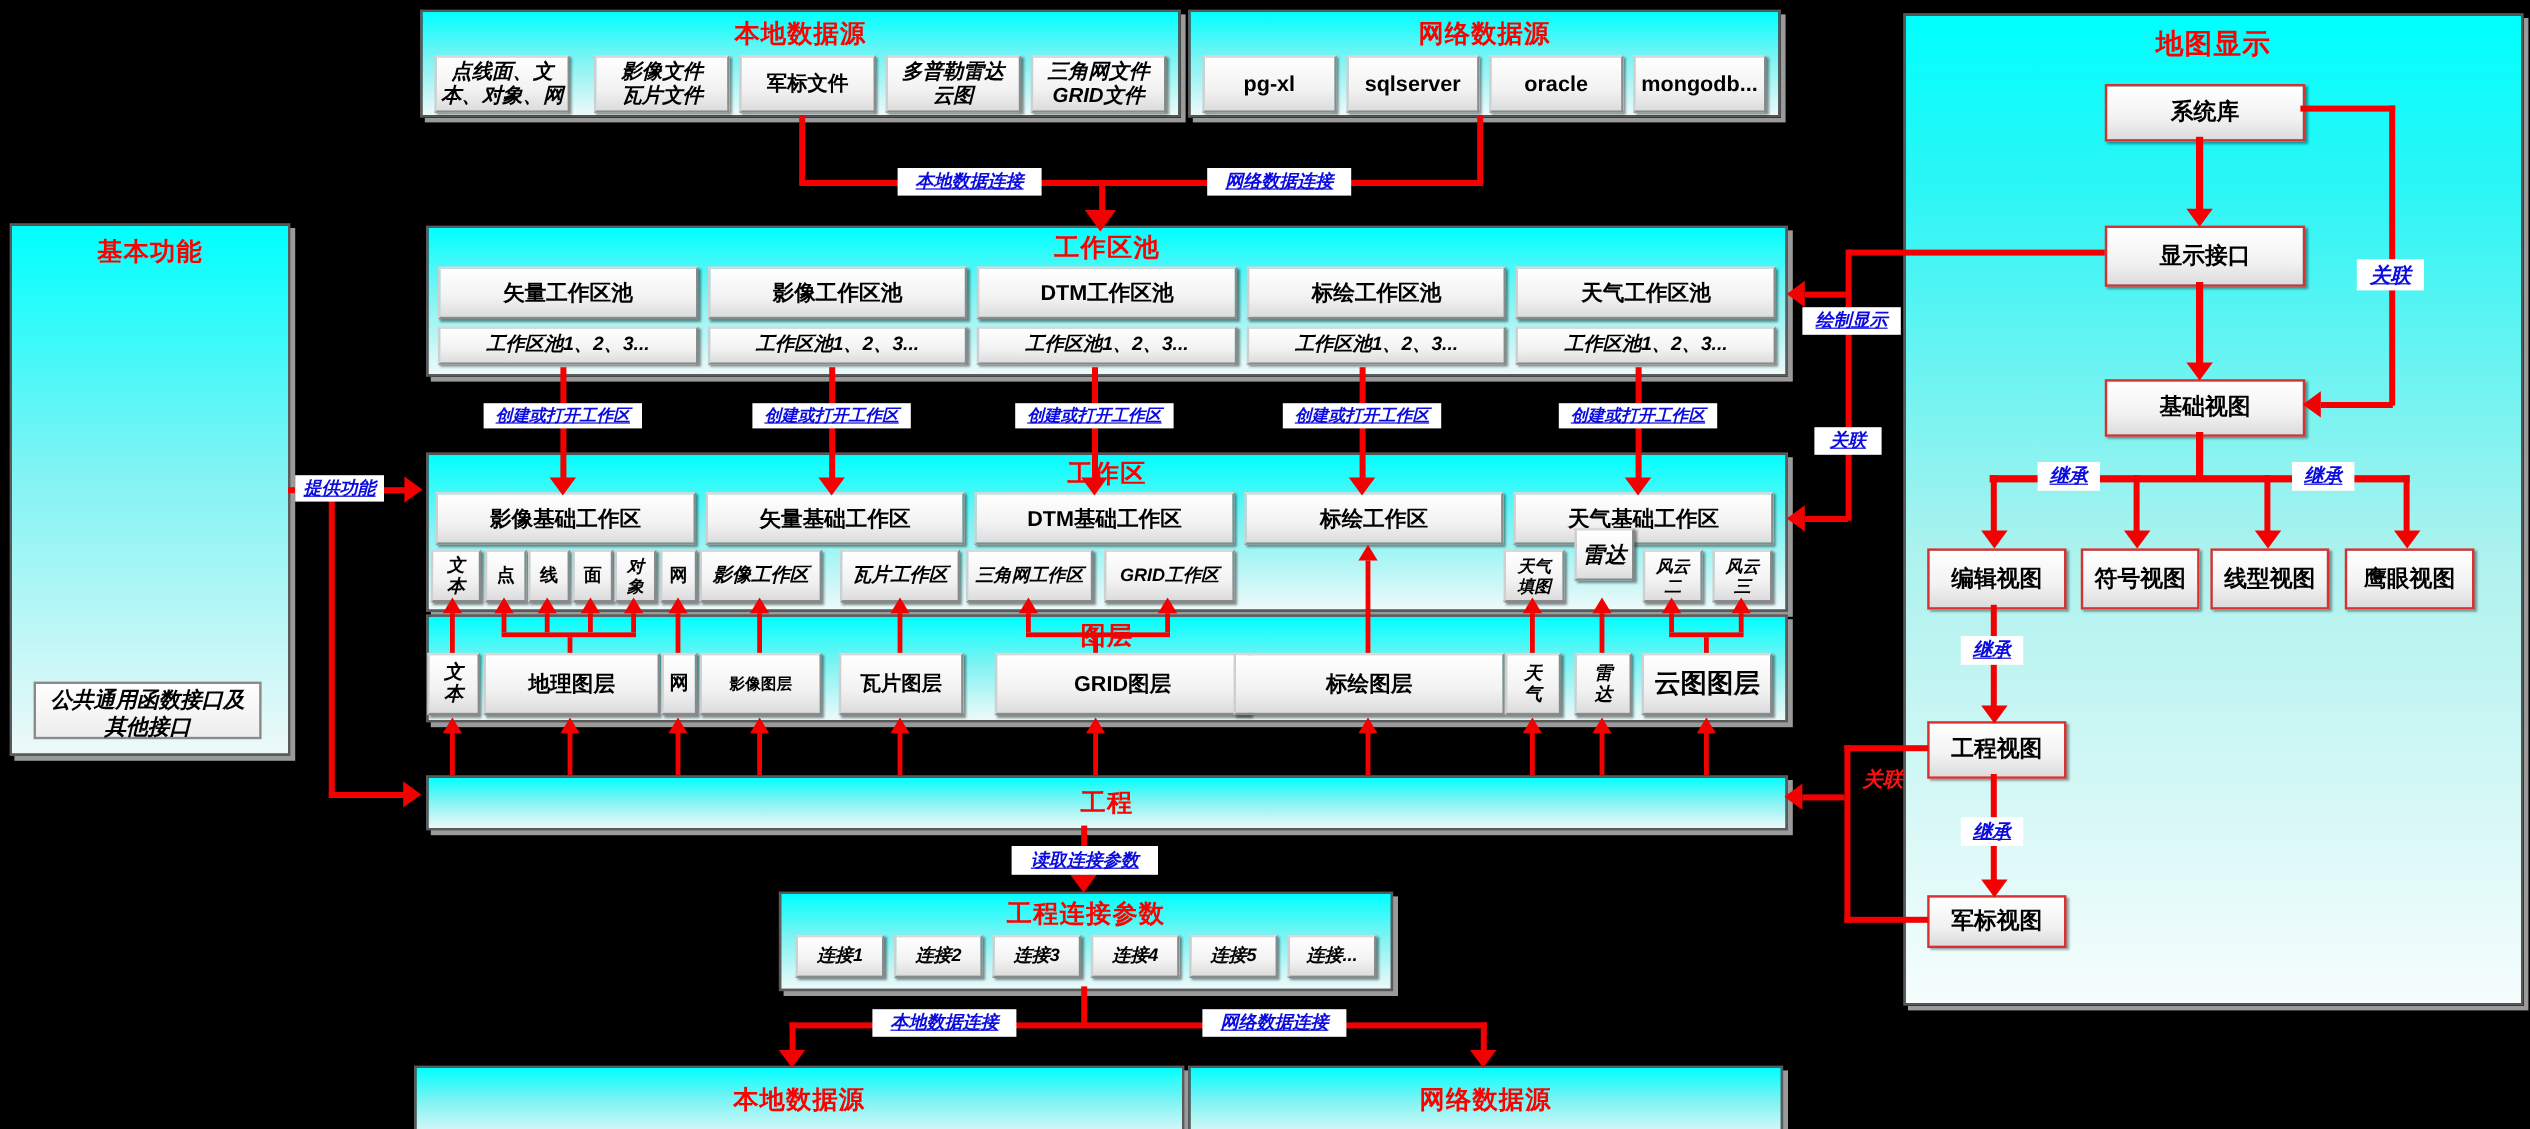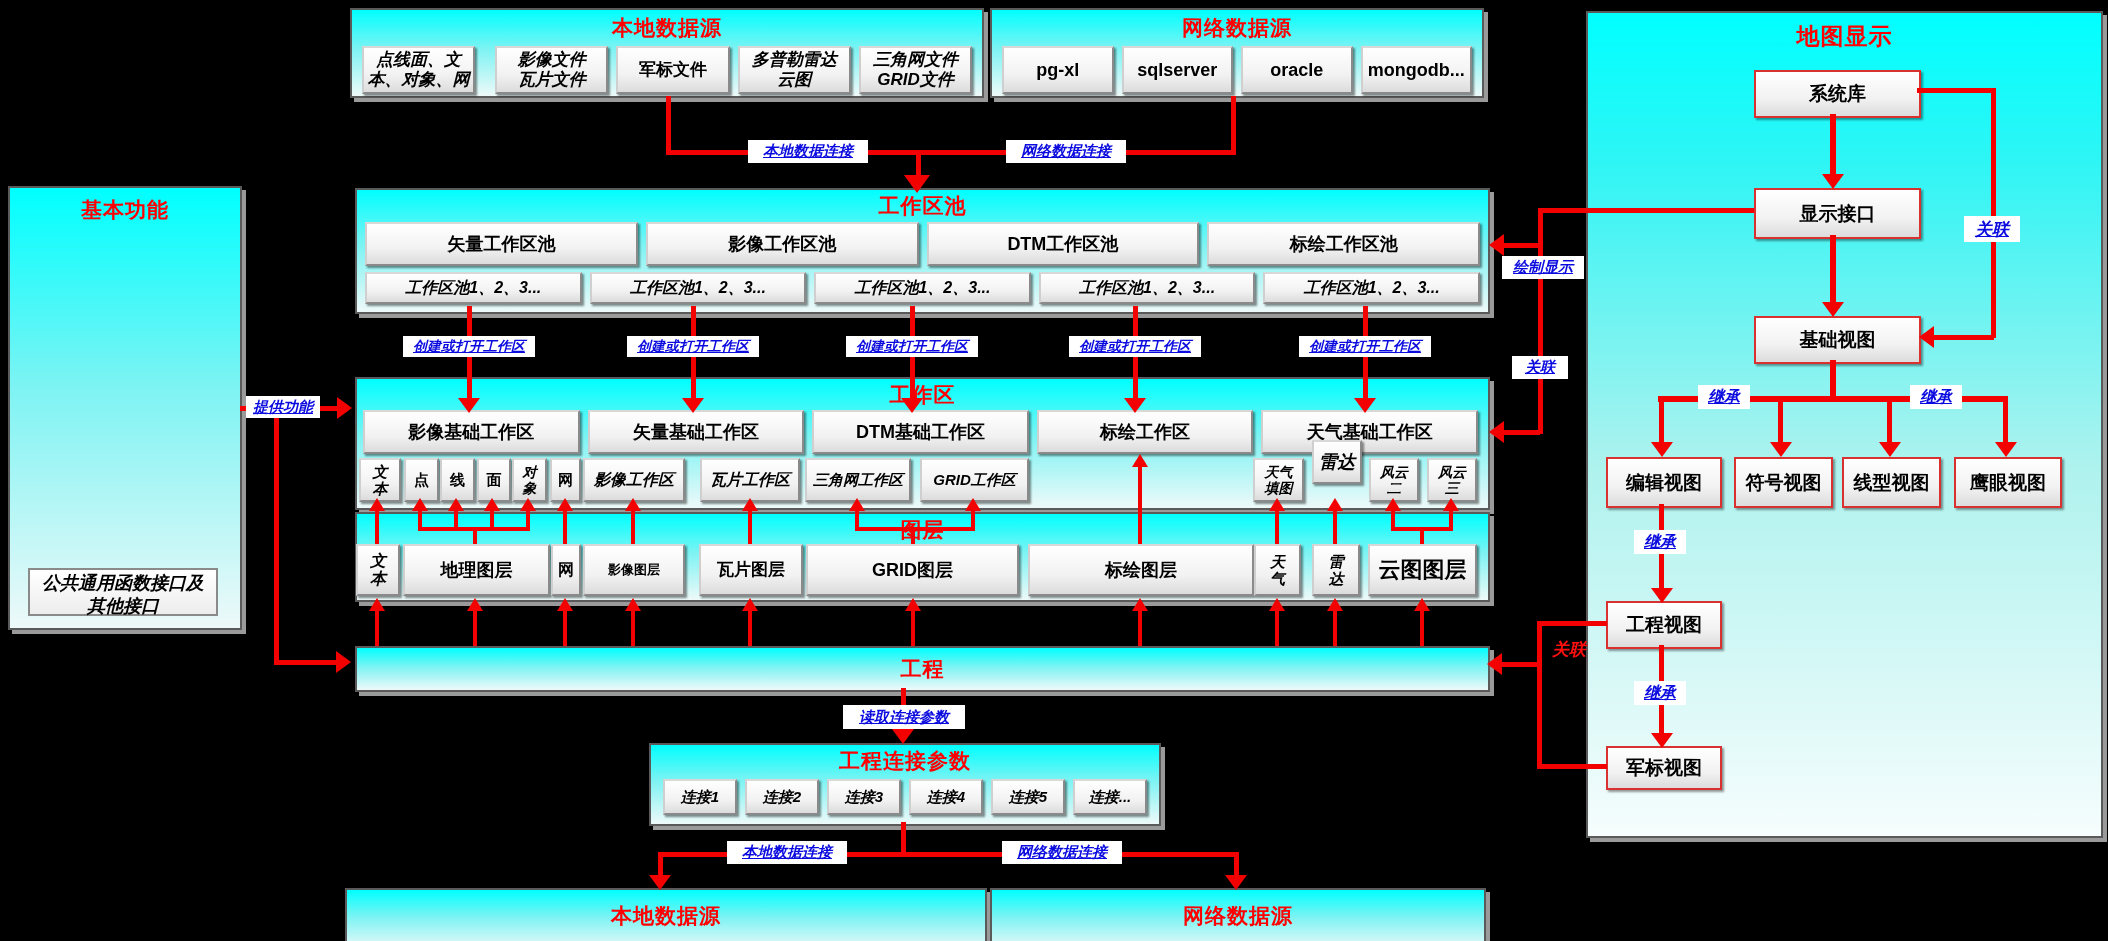--- a/index.html
+++ b/index.html
@@ -71,20 +71,21 @@
     </div>
   </div>
 
   <div class="panel" style="left:355px;top:188px;width:1131px;height:122px;">
     <div class="rtitle" style="top:2px;">工作区池</div>
     <div class="flexrow" style="left:8px;top:32px;width:1115px;height:44px;">
       <div class="node">矢量工作区池</div>
       <div class="node">影像工作区池</div>
       <div class="node">DTM工作区池</div>
       <div class="node">标绘工作区池</div>
+      <div class="node">天气工作区池</div>
     </div>
     <div class="flexrow" style="left:8px;top:82px;width:1115px;height:32px;">
       <div class="node it" style="font-size:16px;">工作区池1、2、3...</div>
       <div class="node it" style="font-size:16px;">工作区池1、2、3...</div>
       <div class="node it" style="font-size:16px;">工作区池1、2、3...</div>
       <div class="node it" style="font-size:16px;">工作区池1、2、3...</div>
       <div class="node it" style="font-size:16px;">工作区池1、2、3...</div>
     </div>
   </div>
 
@@ -120,21 +121,21 @@
 
   <div class="panel" style="left:355px;top:512px;width:1131px;height:86px;">
     <div class="rtitle" style="top:2px;">图层</div>
   </div>
   <div class="node pre" style="left:356px;top:544px;width:40px;height:48px;font-size:16px;z-index:5;">文
 本</div>
   <div class="node" style="left:403px;top:544px;width:143px;height:48px;z-index:5;">地理图层</div>
   <div class="node" style="left:551px;top:544px;width:26px;height:48px;font-size:16px;z-index:5;">网</div>
   <div class="node" style="left:583px;top:544px;width:98px;height:48px;font-size:13px;z-index:5;">影像图层</div>
   <div class="node" style="left:699px;top:544px;width:100px;height:48px;font-size:17px;z-index:5;">瓦片图层</div>
-  <div class="node" style="left:806px;top:544px;width:209px;height:48px;z-index:5;">GRID图层</div>
+  <div class="node" style="left:829px;top:544px;width:209px;height:48px;z-index:5;">GRID图层</div>
   <div class="node" style="left:1028px;top:544px;width:222px;height:48px;z-index:5;">标绘图层</div>
   <div class="node pre" style="left:1254px;top:544px;width:43px;height:48px;font-size:15px;z-index:5;">天
 气</div>
   <div class="node pre" style="left:1312px;top:544px;width:44px;height:48px;font-size:15px;z-index:5;">雷
 达</div>
   <div class="node" style="left:1368px;top:544px;width:105px;height:48px;font-size:22px;z-index:5;">云图图层</div>
 
   <div class="panel" style="left:355px;top:646px;width:1131px;height:42px;">
     <div class="rtitle" style="top:7px;">工程</div>
   </div>

